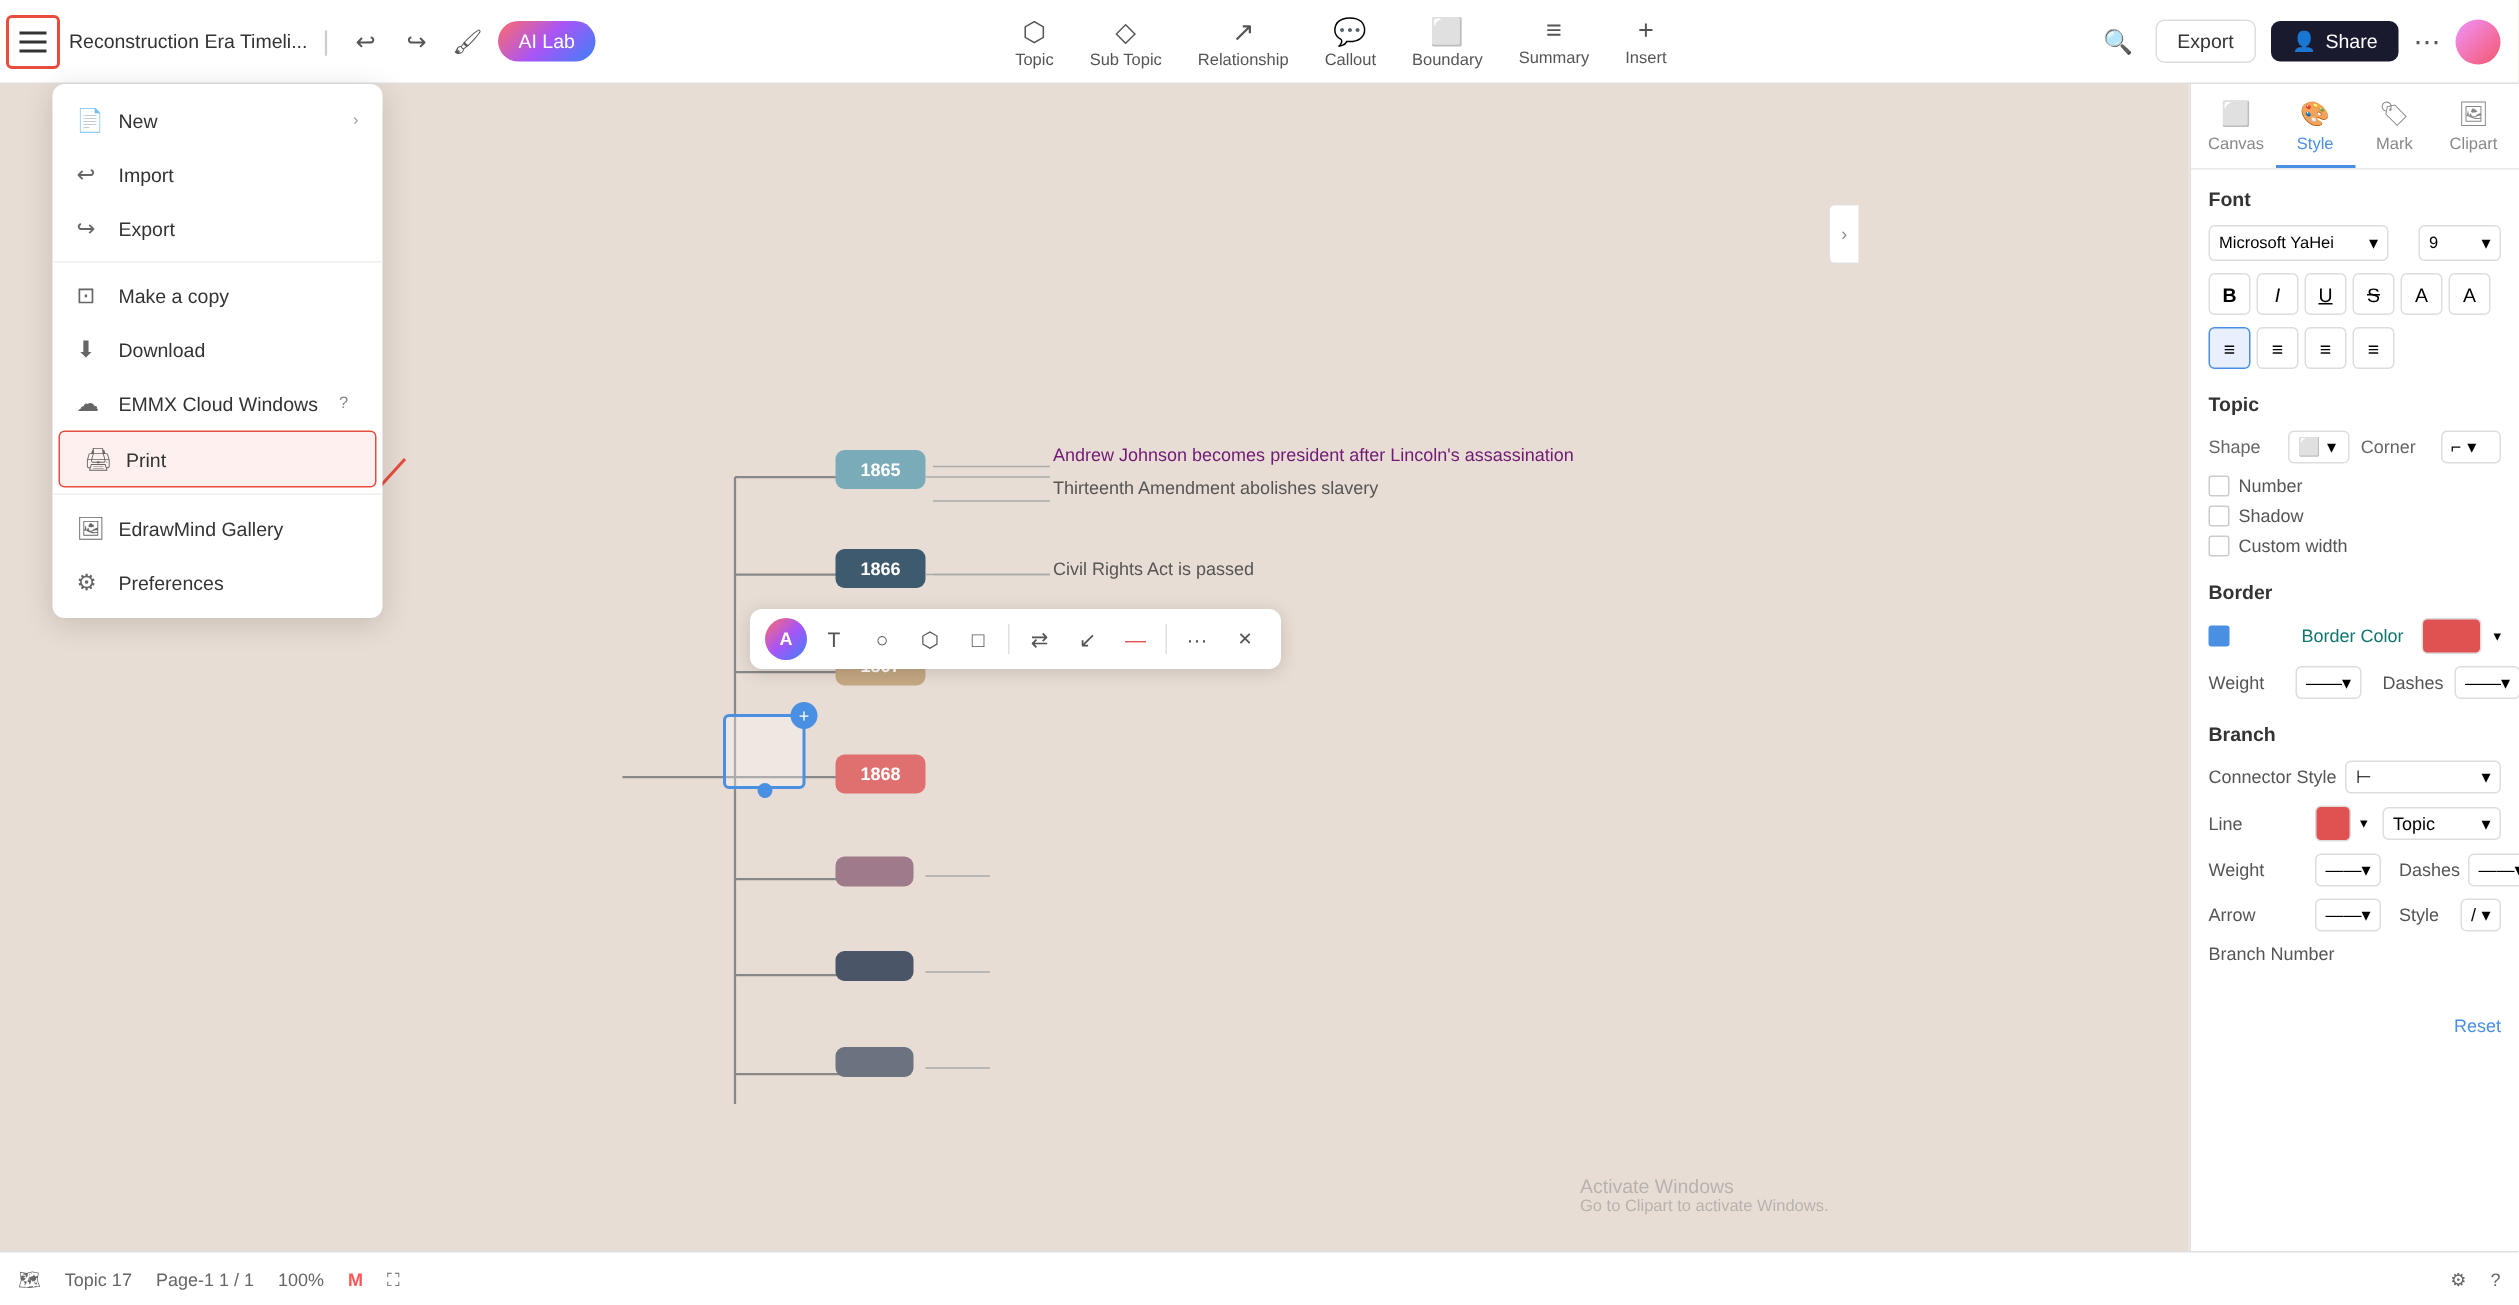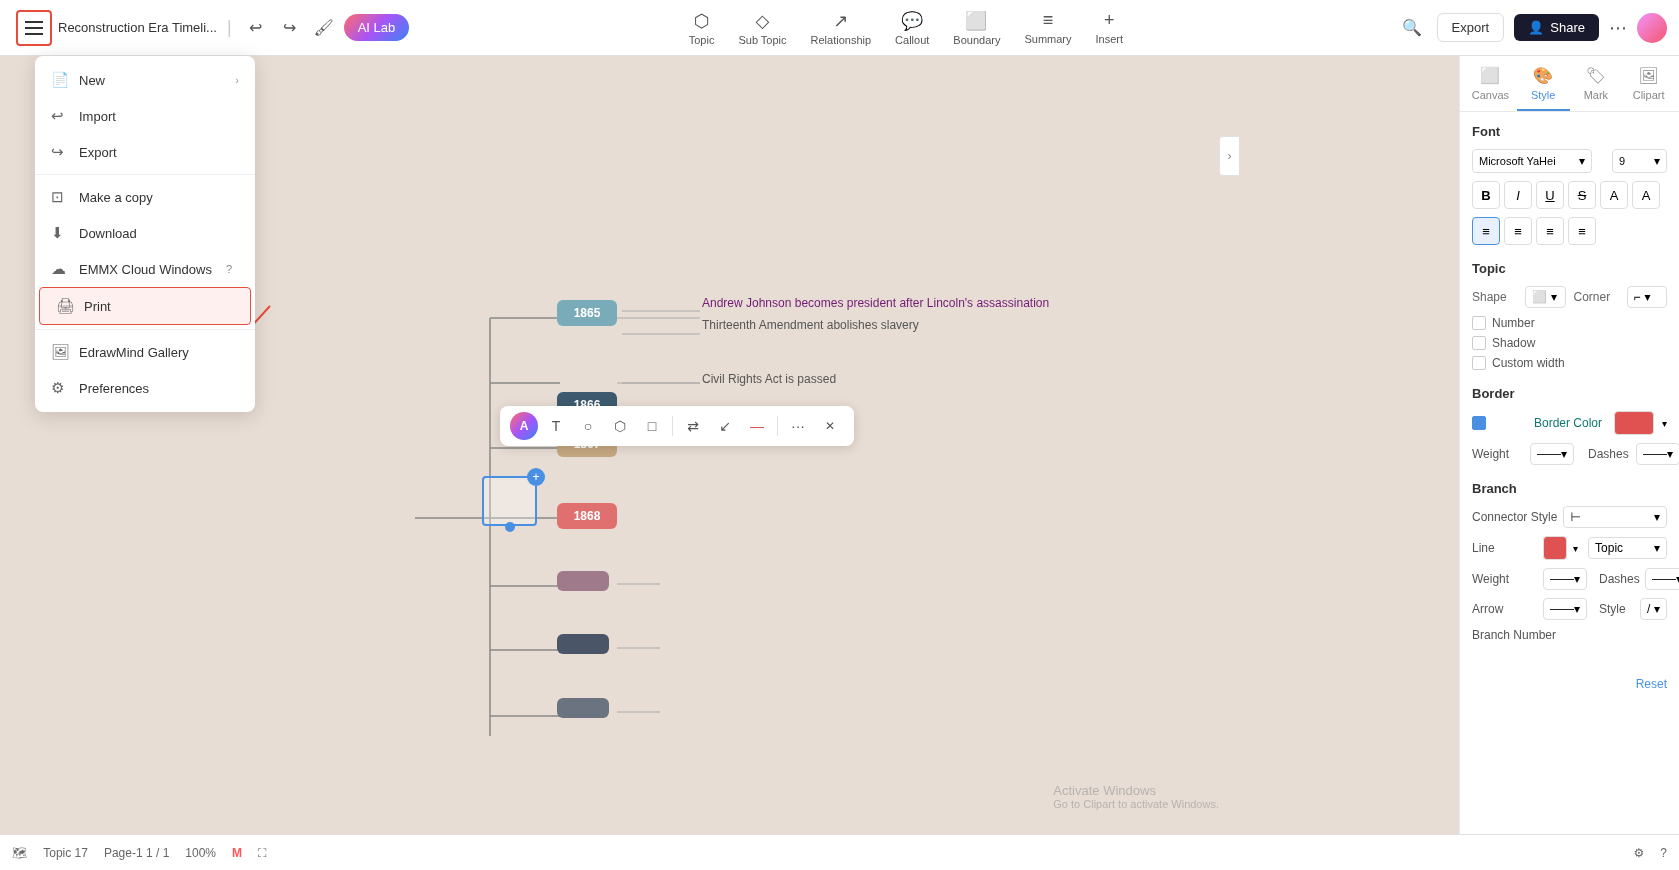--- a/index.html
+++ b/index.html
@@ -11,21 +11,21 @@
       background: #fff;
       display: flex;
       align-items: center;
       border-bottom: 1px solid #e0e0e0;
       position: relative;
       z-index: 100;
     }
     .toolbar-left {
       display: flex;
       align-items: center;
-      padding: 0 16px;
+      padding: 0 4px;
       gap: 6px;
       min-width: 260px;
     }
     .menu-btn {
       width: 36px; height: 36px;
       border: 2px solid #e74c3c;
       border-radius: 4px;
       display: flex; flex-direction: column; align-items: center; justify-content: center; gap: 4px;
       cursor: pointer; background: #fff;
     }
@@ -120,21 +120,21 @@
     
     .timeline-node {
       position: absolute;
       border-radius: 6px;
       color: #fff; font-size: 12px; font-weight: 600;
       padding: 6px 12px; text-align: center;
       min-width: 60px;
     }
 
     .node-1865 { background: #7aabb8; left: 420px; top: 240px; }
-    .node-1866 { background: #3d5a6e; left: 420px; top: 300px; margin-top: 26px; }
+    .node-1866 { background: #3d5a6e; left: 420px; top: 300px; }
     .node-1867 { background: #c4a882; left: 420px; top: 365px; }
     .node-1868 { background: #e07070; left: 420px; top: 430px; }
 
     
     .connector-svg {
       position: absolute;
       top: 0; left: 0;
       width: 100%; height: 100%;
       pointer-events: none;
     }

